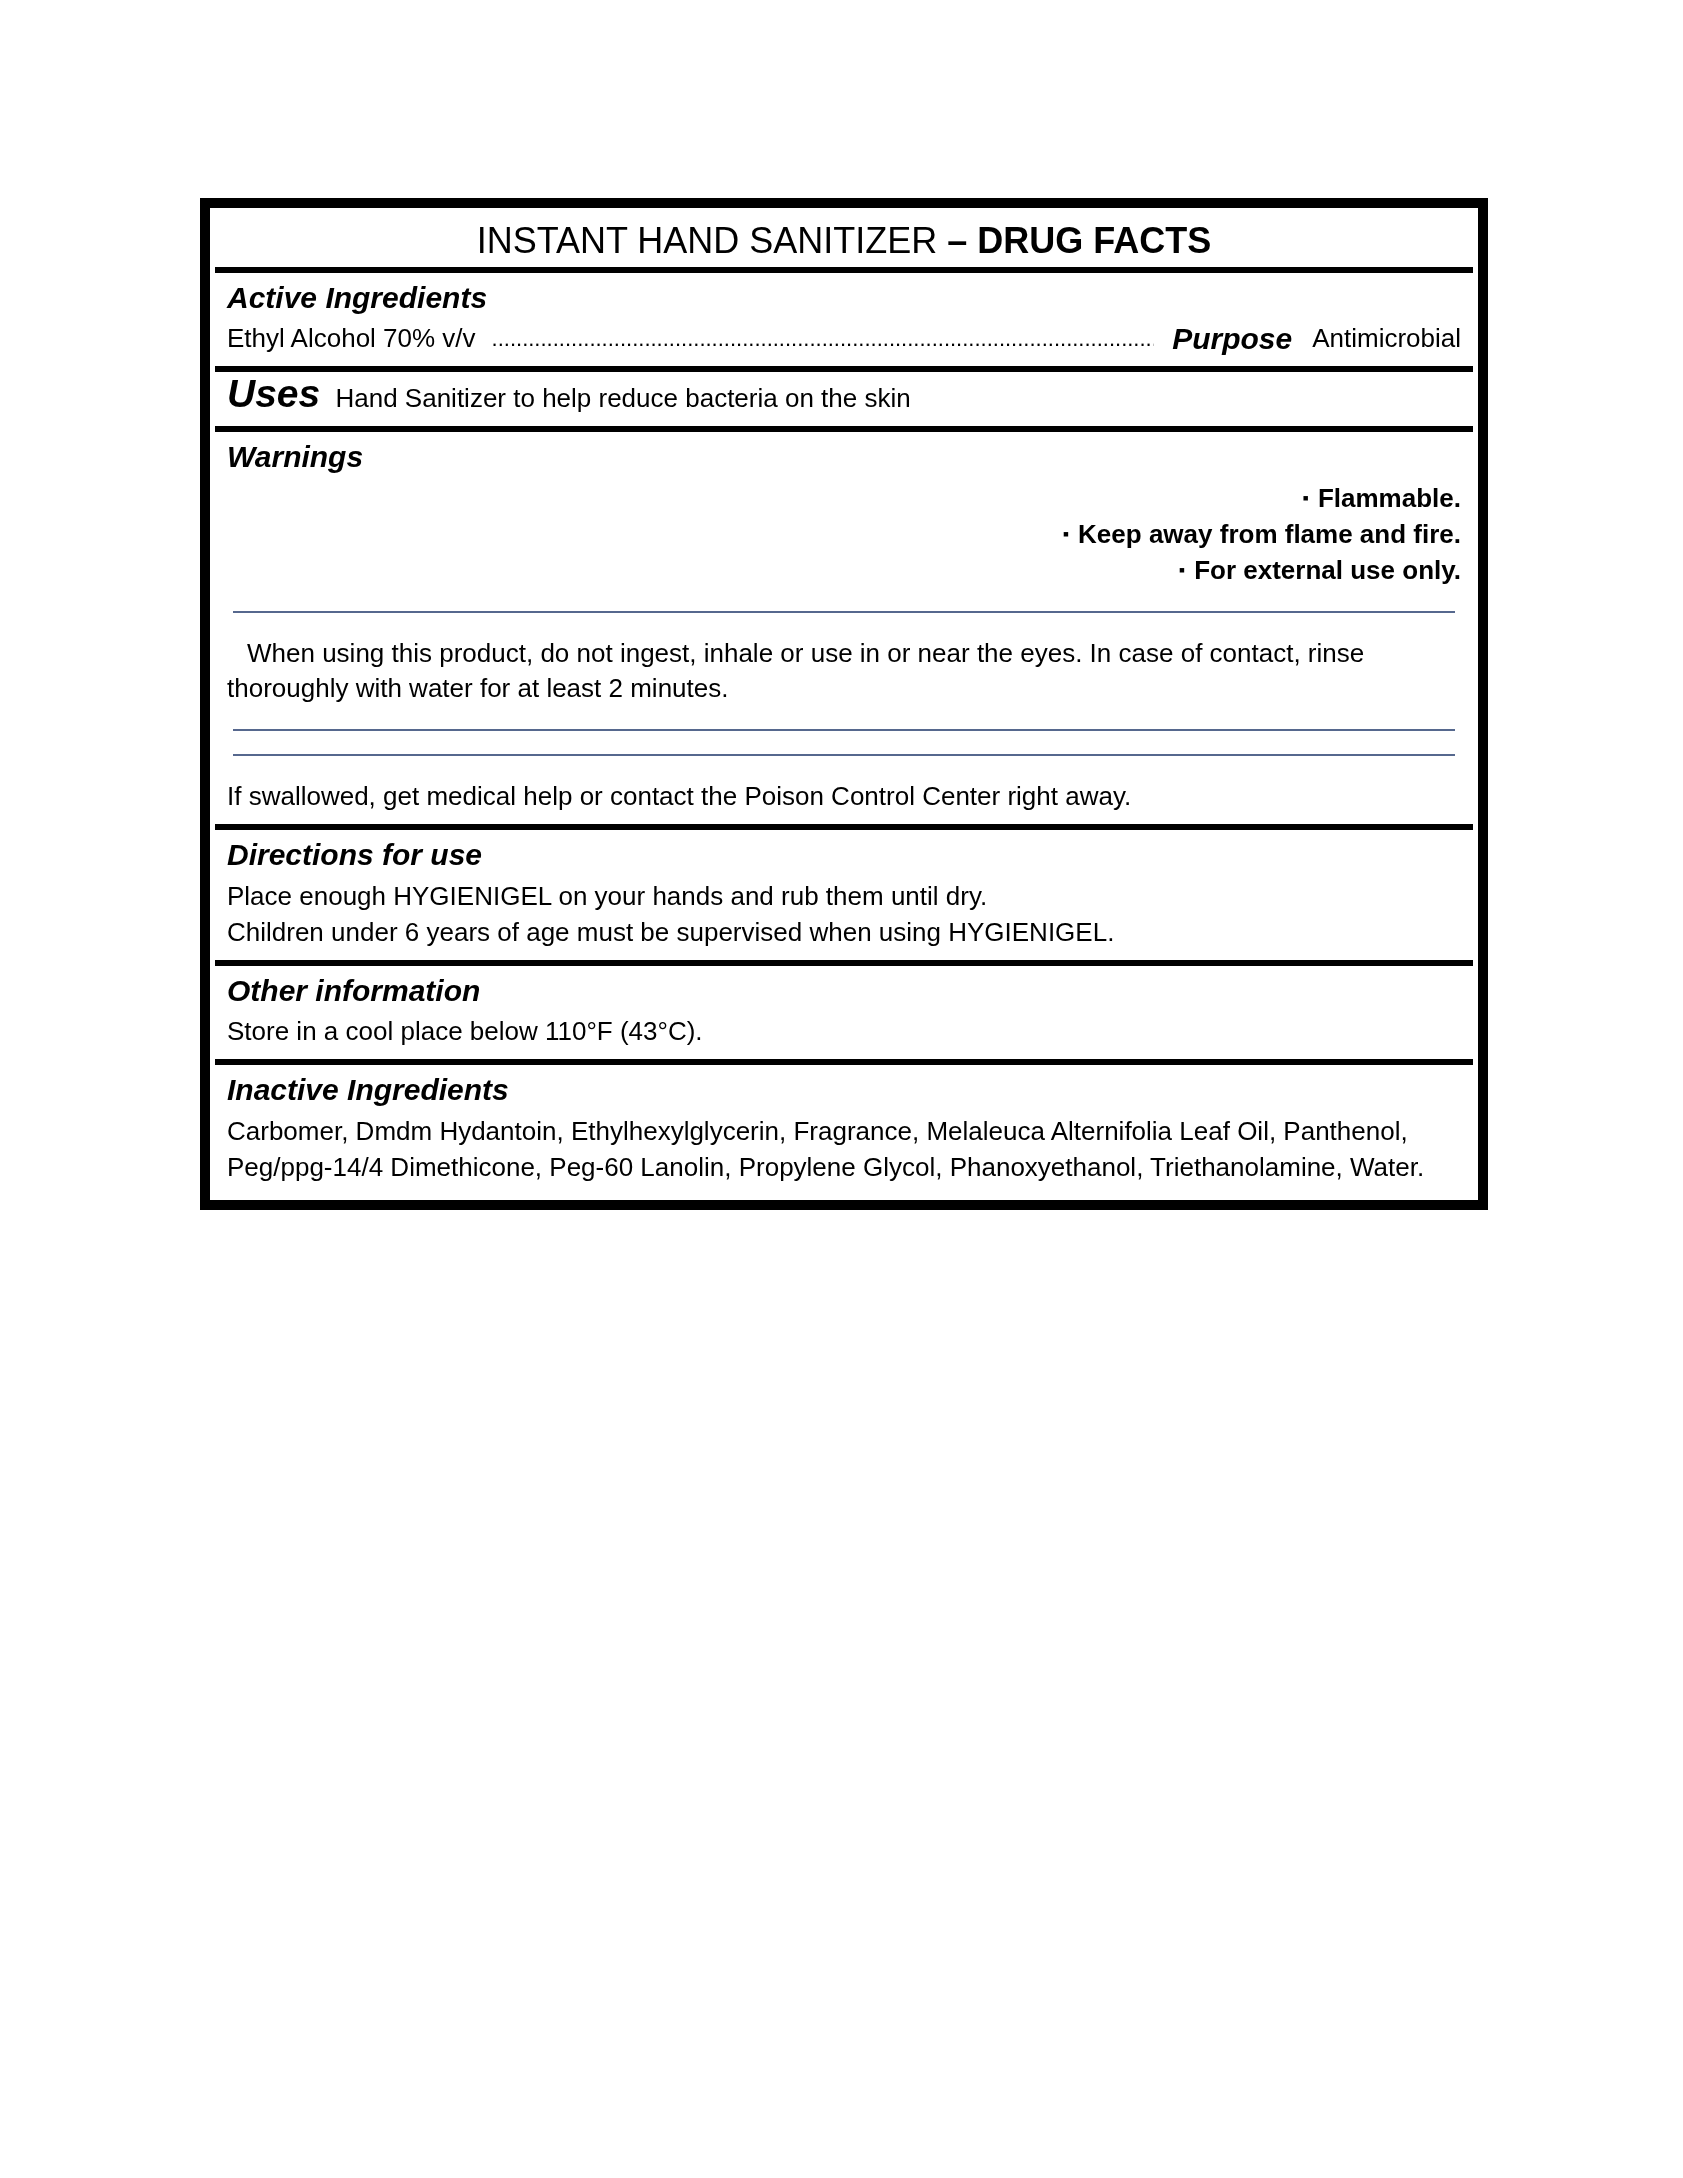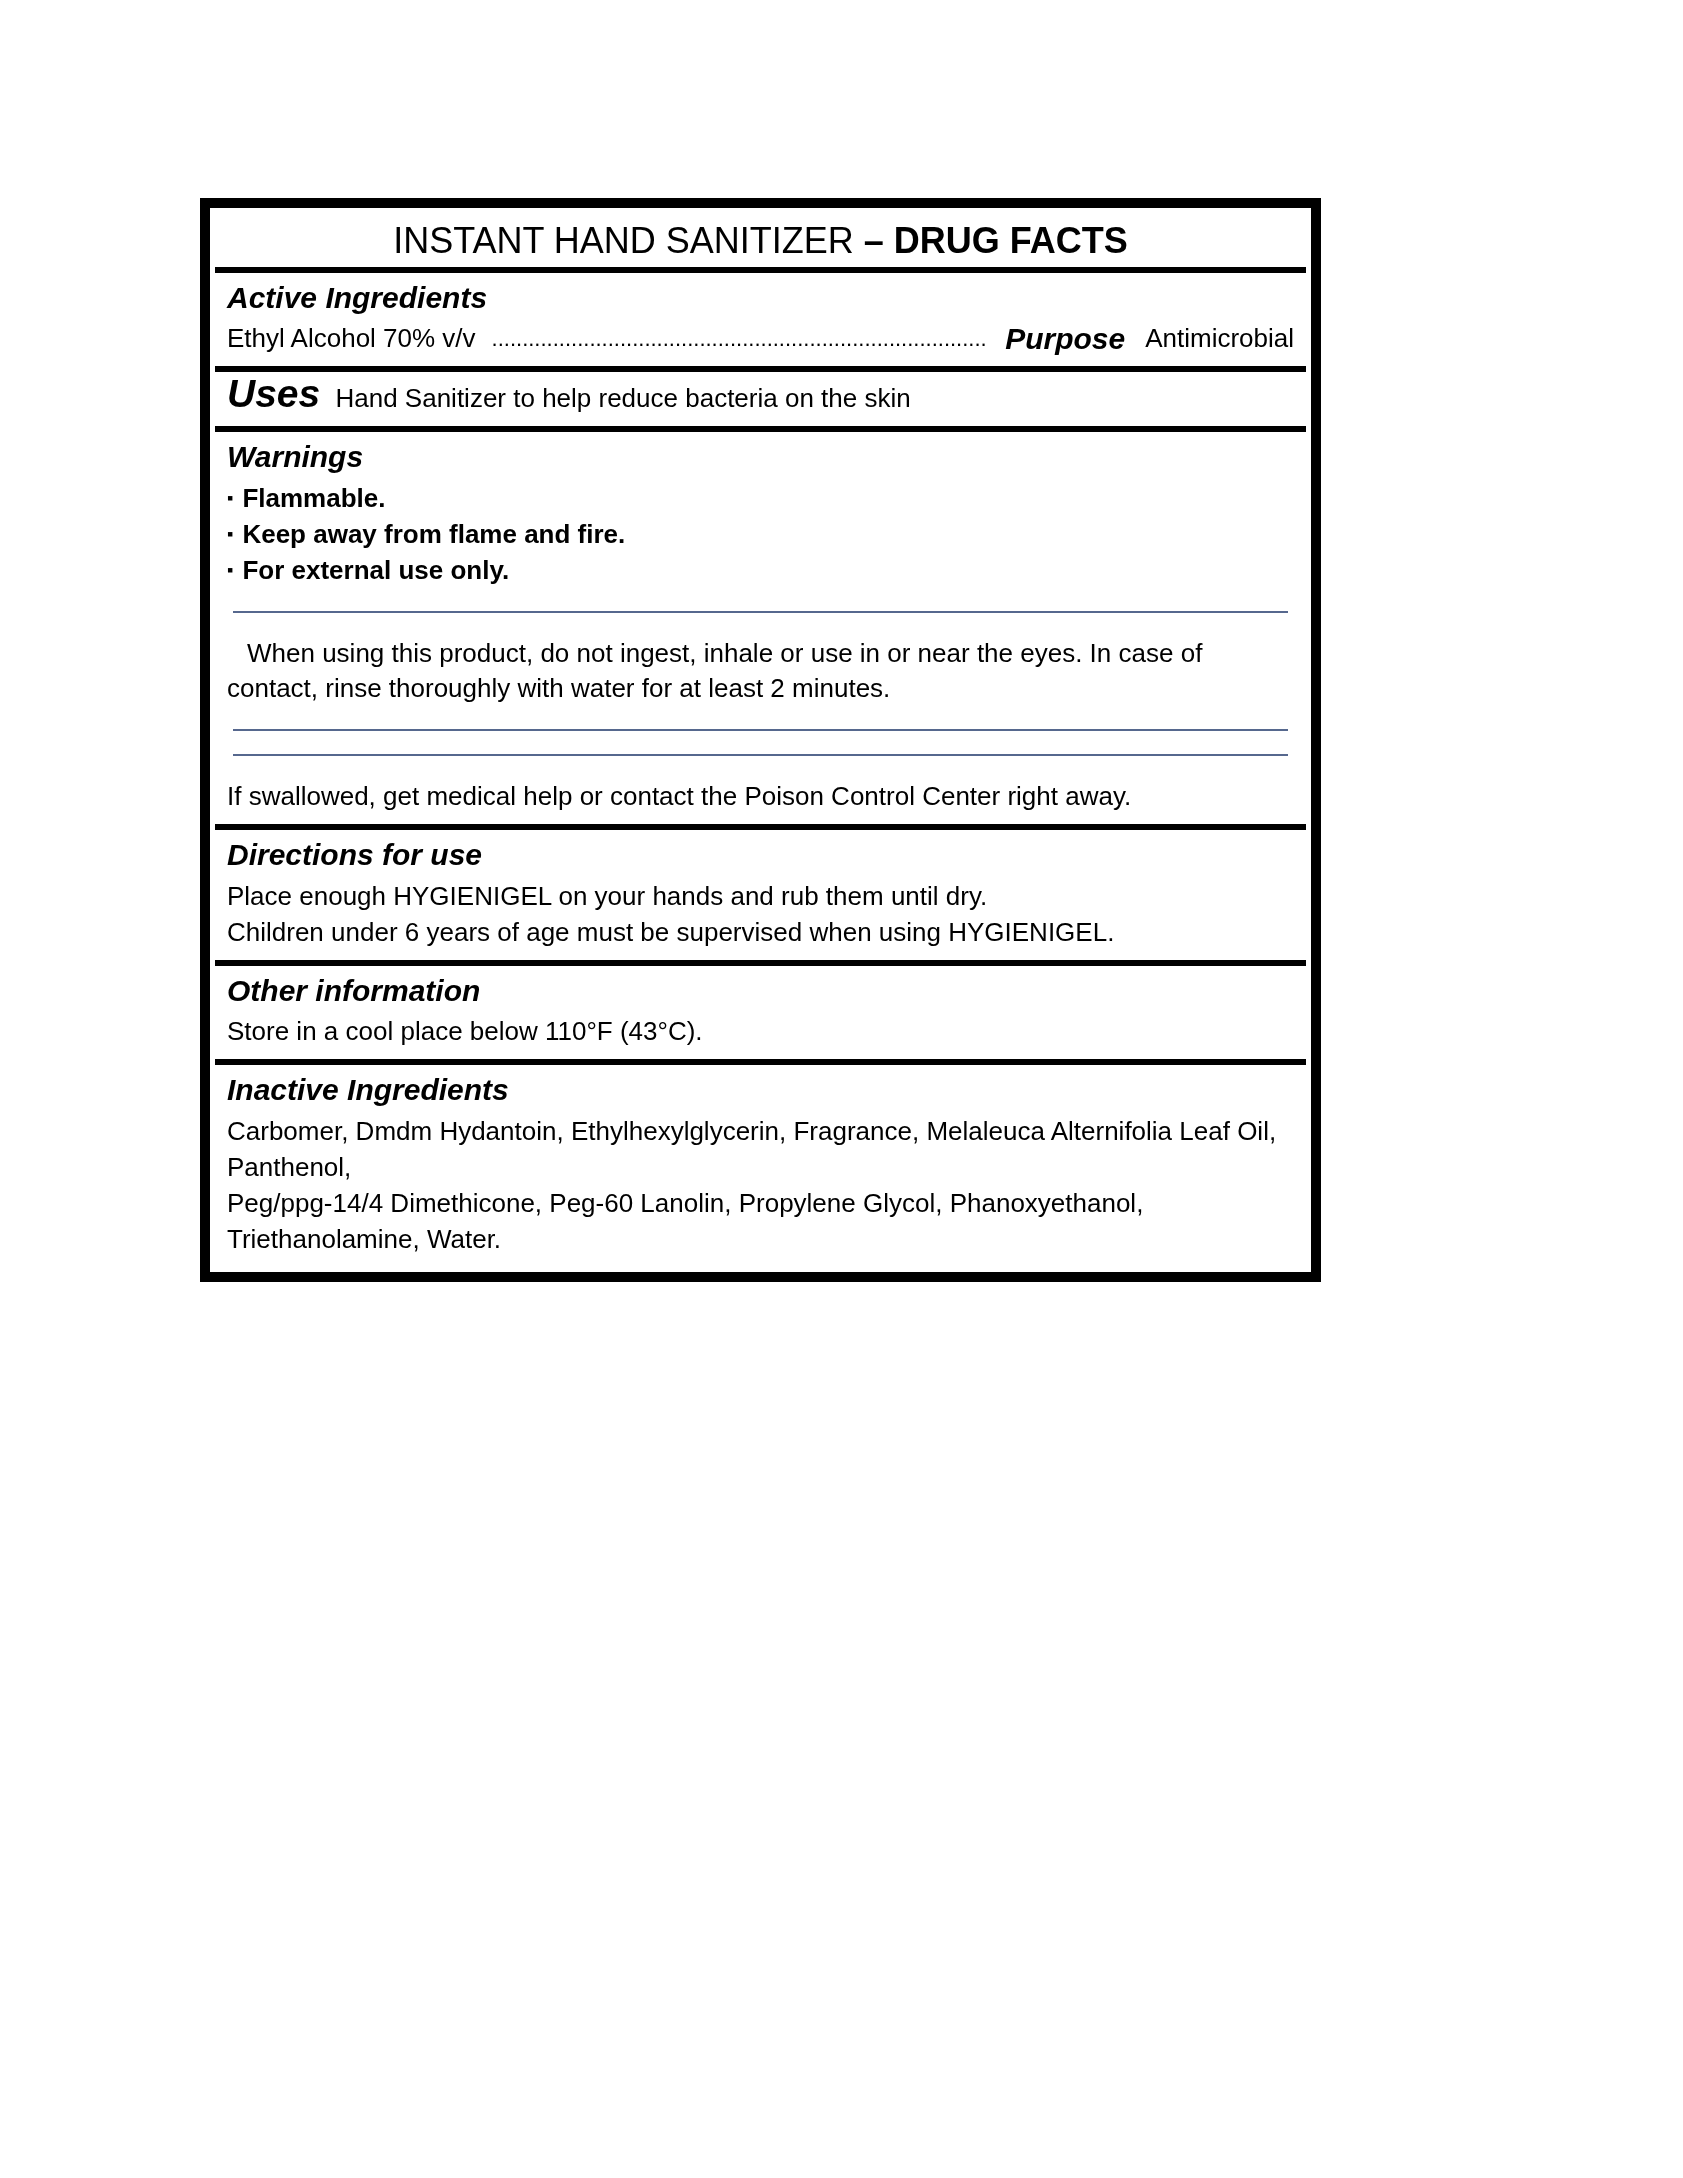--- a/index.html
+++ b/index.html
@@ -11,21 +11,21 @@
     height: 2178px;
     background: #ffffff;
     font-family: "Liberation Sans", sans-serif;
     color: #000000;
     position: relative;
   }
   .drug-label {
     position: absolute;
     left: 200px;
     top: 198px;
-    width: 1121px;
+    width: 1288px;
     box-sizing: border-box;
     border: 10px solid #000000;
     background: #ffffff;
     padding: 5px;
   }
   .sec {
     border-bottom: 6px solid #000000;
     padding: 4px 12px 10px 12px;
     background: #ffffff;
   }
@@ -58,20 +58,21 @@
     line-height: 35px;
   }
   .bold {
     font-weight: normal;
     margin-left: 20px;
   }
   .bullet-line {
     font-size: 26px;
     line-height: 36px;
     font-weight: bold;
+    text-align: right;
   }
   .bullet-glyph {
     font-size: 18px;
     vertical-align: 3px;
     margin-right: 9px;
   }
   .divider {
     border: none;
     border-top: 2px solid #56688e;
     margin: 23px 6px 23px 6px;

